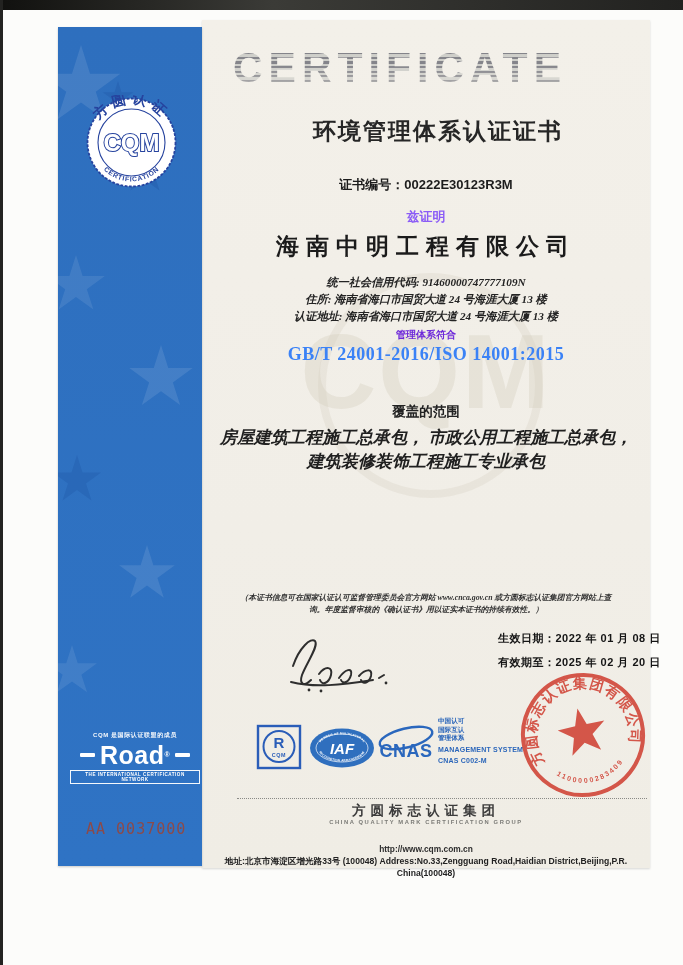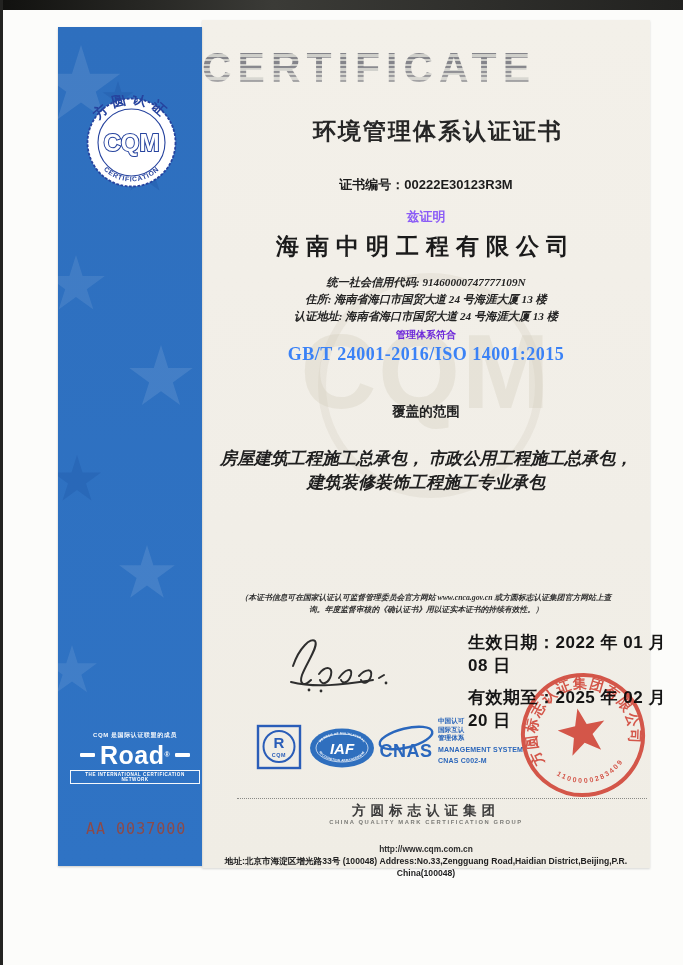--- a/index.html
+++ b/index.html
@@ -20,21 +20,21 @@
     box-shadow:0 1px 2px rgba(0,0,0,.15); }
 
   
   .bar { position:absolute; left:58px; top:27px; width:144px; height:839px;
     background:linear-gradient(180deg,#2e6fbe,#2f73c4); overflow:hidden;
     box-shadow:0 1px 2px rgba(0,0,0,.2); }
   .star { position:absolute;
     clip-path:polygon(50% 0%,61% 35%,98% 35%,68% 57%,79% 91%,50% 70%,21% 91%,32% 57%,2% 35%,39% 35%); }
 
   
-  .cert-wm { position:absolute; left:202px; top:44px; width:396px; }
+  .cert-wm { position:absolute; left:202px; top:44px; width:396px; text-align:center; }
   .cert-wm span {
     display:inline-block; font-weight:700; font-size:41px; letter-spacing:6px;
     transform:scaleY(1.04);
     background:repeating-linear-gradient(to bottom,#84848a 0 2.2px,#cfcfca 2.2px 4.4px);
     -webkit-background-clip:text; background-clip:text; color:transparent;
     -webkit-mask-image:linear-gradient(#000 45%,rgba(0,0,0,.5));
             mask-image:linear-gradient(#000 45%,rgba(0,0,0,.5));
   }
 
   
@@ -49,25 +49,25 @@
   .zhengming { top:208px; font-size:13px; font-weight:600; color:#8b5cf6; }
   .company { top:231px; font-size:23px; font-weight:600; letter-spacing:7px;
     font-family:"Liberation Serif", serif; color:#1b1b1b; }
   .info { top:274px; font-size:11.2px; line-height:17px; font-style:italic; font-weight:600;
     font-family:"Liberation Serif", serif; color:#242424; }
   .std-head { top:328px; font-size:10px; font-weight:700; color:#6d28d9; }
   .standard { top:344px; font-size:18px; font-weight:700; letter-spacing:.5px;
     font-family:"Liberation Serif", serif; color:#3b82f6; }
   .scope-head { top:403px; font-size:13.5px; font-weight:700; color:#222; }
   .scope { top:426px; font-size:17px; line-height:24px; font-style:italic; font-weight:600;
-    font-family:"Liberation Serif", serif; color:#202020;margin-top:21px; }
+    font-family:"Liberation Serif", serif; color:#202020; }
   .notes { top:592px; font-size:7.8px; line-height:12px; font-style:italic; font-weight:600;
     font-family:Liberation Serif, serif; color:#333; }
 
-  .dates { position:absolute; left:468px; top:631px; font-size:17px; font-weight:700; color:#151515; }
+  .dates { position:absolute; left:498px; top:631px; font-size:11px; font-weight:700; color:#151515; }
   .dates .row { margin-bottom:9px; letter-spacing:.5px; }
 
   .sig { position:absolute; left:283px; top:630px; }
 
   
   .rcqm { position:absolute; left:256px; top:724px; }
   .iaf  { position:absolute; left:309px; top:728px; }
   .cnas { position:absolute; left:377px; top:720px; }
   .cnas-block { position:absolute; left:438px; top:717px; width:100px; color:#2b66ba; }
   .cnas-block .cn { font-size:6.6px; line-height:8.6px; font-weight:700; }

